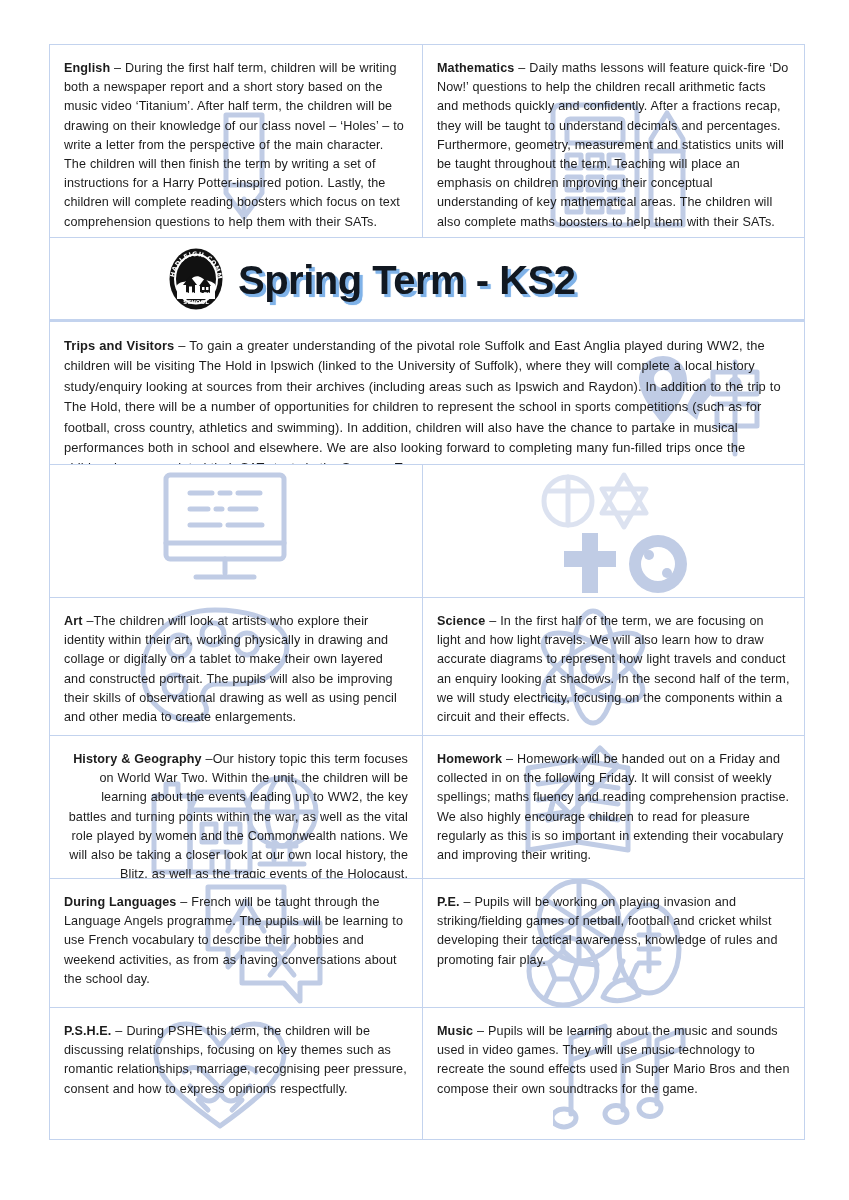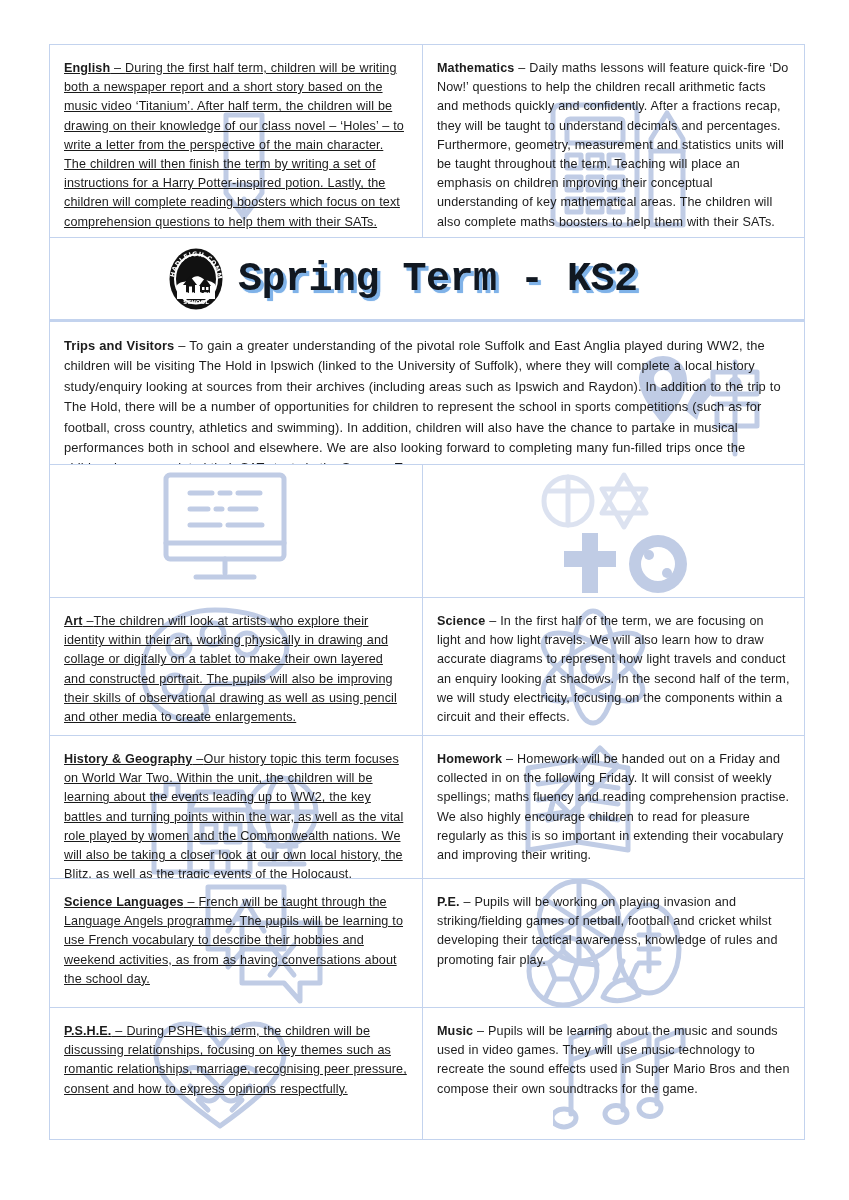--- a/index.html
+++ b/index.html
@@ -24,21 +24,21 @@
     background:#fff;
   }
   .row{ display:flex; width:100%; box-sizing:border-box; }
   .row + .row{ border-top:1px solid #c3d3ee; }
   .cell{
     box-sizing:border-box;
     padding:14px 14px 12px 14px;
     position:relative;
     overflow:hidden;
   }
-  .cell.left{ width:373px; border-right:1px solid #c3d3ee;text-decoration:underline; }
+  .cell.left{ width:373px; border-right:1px solid #c3d3ee; }
   .cell.right{ width:381px; }
   .cell.full{ width:100%; }
 
   .txt{
     font-size:12.6px;
     line-height:19.2px;
     color:#1c1c1c;
     position:relative;
     z-index:2;
     letter-spacing:.1px;
@@ -58,21 +58,21 @@
     box-sizing:border-box;
     background:#fff;
   }
   .logo{
     width:56px;height:64px;
     position:relative;
     flex:0 0 auto;
     margin-right:14px;
   }
   .banner-title{
-    font-family:Liberation Mono, monospace;
+    font-family:Liberation Sans, sans-serif;
     font-size:40px;
     font-weight:bold;
     color:#111821;
     letter-spacing:-0.5px;
     text-shadow:3px 3px 0 #7fb2e8, 3px 3px 1px #7fb2e8;
     white-space:nowrap;
     line-height:1;
     position:relative;
     top:1px;
   }
@@ -222,21 +222,21 @@
             <ellipse class="wmstroke" cx="70" cy="63" rx="22" ry="56" stroke-width="6" transform="rotate(60 70 63)"></ellipse>
             <ellipse class="wmstroke" cx="70" cy="63" rx="22" ry="56" stroke-width="6" transform="rotate(120 70 63)"></ellipse>
             <circle class="wmstroke" cx="70" cy="63" r="10" stroke-width="6"></circle>
           </svg>
         </div>
         <div class="txt"><b>Science</b><span> – </span><span>In the first half of the term, we are focusing on light and how light travels. We will also learn how to draw accurate diagrams to represent how light travels and conduct an enquiry looking at shadows. In the second half of the term, we will study electricity, focusing on the components within a circuit and their effects.</span></div>
       </div>
     </div>
 
     <div class="row">
-      <div class="cell left" style="height:142px;">
+      <div class="cell left" style="height:142px;text-align:right;">
         <div class="wm" style="left:90px;top:18px;">
           <svg width="180" height="124" viewBox="0 0 180 124">
             <path class="wmstroke" d="M14 118 L14 42 L26 42 L26 30 L38 30 L38 42 L50 42 L50 118 Z"></path>
             <path class="wmstroke" d="M50 118 L50 56 L110 56 L110 118 Z"></path>
             <path class="wmstroke" d="M50 56 L58 38 L102 38 L110 56"></path>
             <rect class="wmstroke" x="62" y="70" width="14" height="18" stroke-width="4"></rect>
             <rect class="wmstroke" x="86" y="70" width="14" height="18" stroke-width="4"></rect>
             <path class="wmstroke" d="M72 118 L72 98 L88 98 L88 118" stroke-width="4"></path>
             <circle class="wmstroke" cx="142" cy="58" r="34"></circle>
             <path class="wmstroke" d="M108 58 L176 58" stroke-width="4"></path>
@@ -264,21 +264,21 @@
     <div class="row">
       <div class="cell left" style="height:128px;">
         <div class="wm" style="left:148px;top:0px;">
           <svg width="130" height="126" viewBox="0 0 130 126">
             <path class="wmstroke" d="M10 8 L86 8 L86 70 L46 70 L30 88 L30 70 L10 70 Z"></path>
             <path class="wmstroke" d="M44 44 L122 44 L122 104 L102 104 L102 122 L86 104 L44 104 Z"></path>
             <path class="wmstroke" d="M30 52 L48 22 L66 52 M38 40 L58 40" stroke-width="4"></path>
             <path class="wmstroke" d="M72 66 L96 96 M96 66 L72 96" stroke-width="4"></path>
           </svg>
         </div>
-        <div class="txt"><b>Science Languages</b><span> – </span><span>French will be taught through the Language Angels programme. The pupils will be learning to use French vocabulary to describe their hobbies and weekend activities, as from as having conversations about the school day.</span></div>
+        <div class="txt"><b>During Languages</b><span> – </span><span>French will be taught through the Language Angels programme. The pupils will be learning to use French vocabulary to describe their hobbies and weekend activities, as from as having conversations about the school day.</span></div>
       </div>
       <div class="cell right" style="height:128px;">
         <div class="wm" style="left:90px;top:0px;">
           <svg width="180" height="128" viewBox="0 0 180 128">
             <circle class="wmstroke" cx="66" cy="42" r="40" stroke-width="5"></circle>
             <path class="wmstroke" d="M32 20 L100 64 M100 20 L32 64 M66 2 L66 82 M26 42 L106 42" stroke-width="3"></path>
             <circle class="wmstroke" cx="50" cy="92" r="34" stroke-width="5"></circle>
             <path class="wmstroke" d="M50 72 L64 84 L58 100 L42 100 L36 84 Z" stroke-width="4"></path>
             <path class="wmstroke" d="M50 58 L50 72 M16 86 L36 84 M84 86 L64 84 M32 120 L42 100 M68 120 L58 100" stroke-width="3"></path>
             <ellipse class="wmstroke" cx="136" cy="70" rx="30" ry="44" stroke-width="5"></ellipse>

